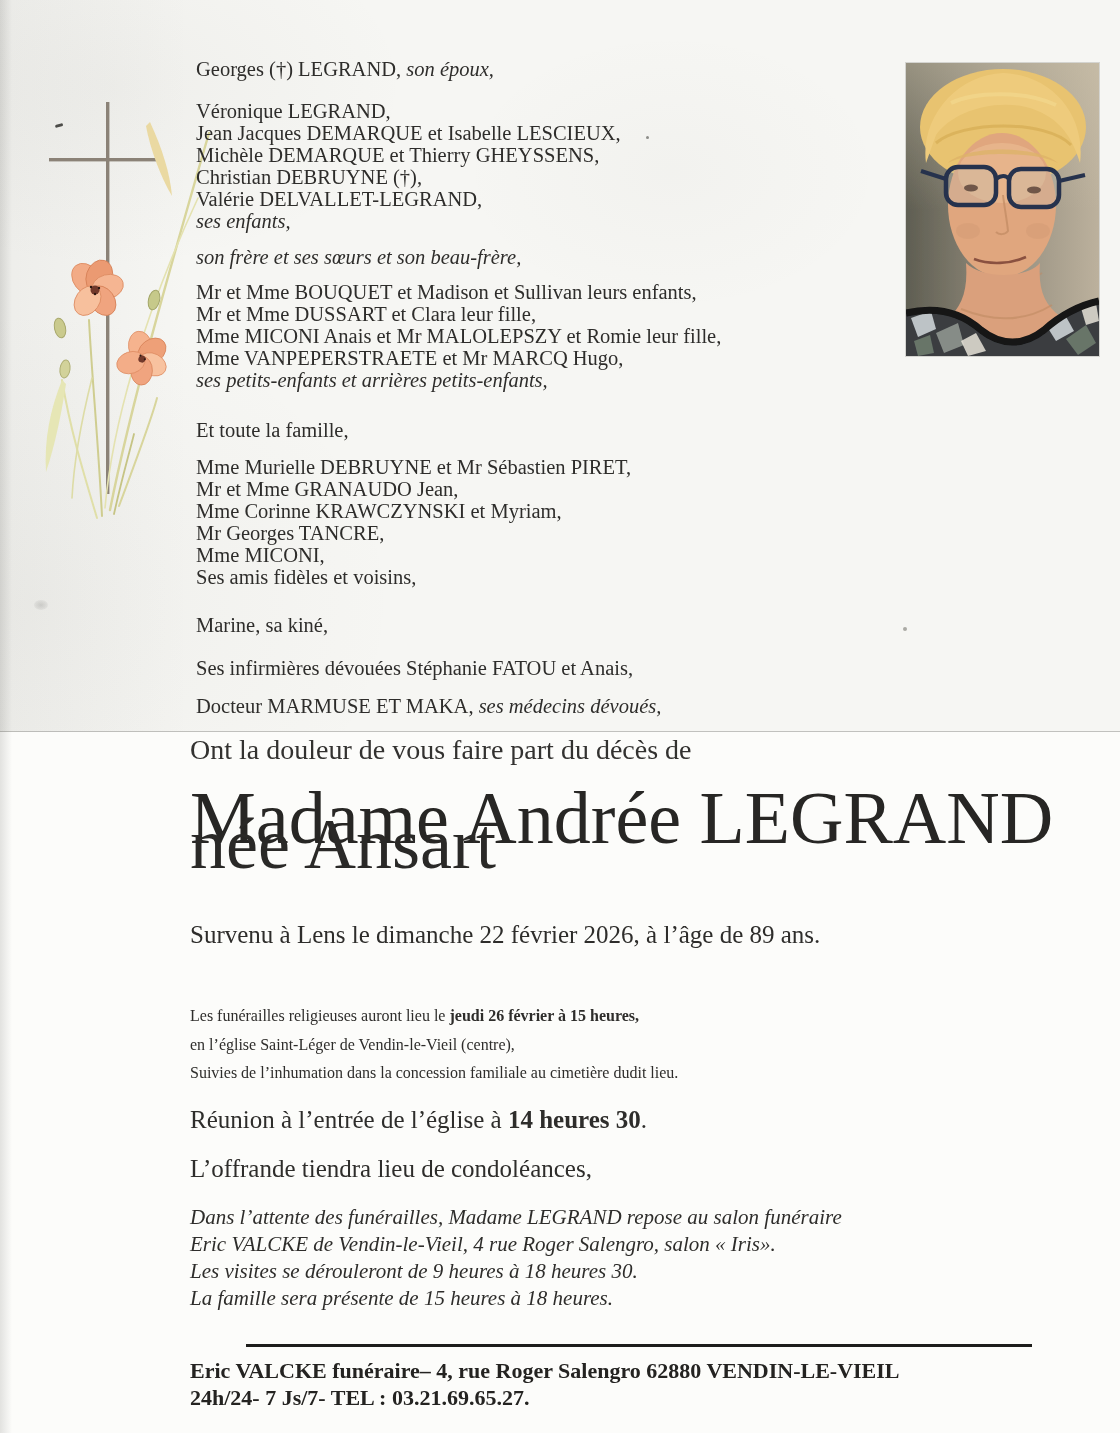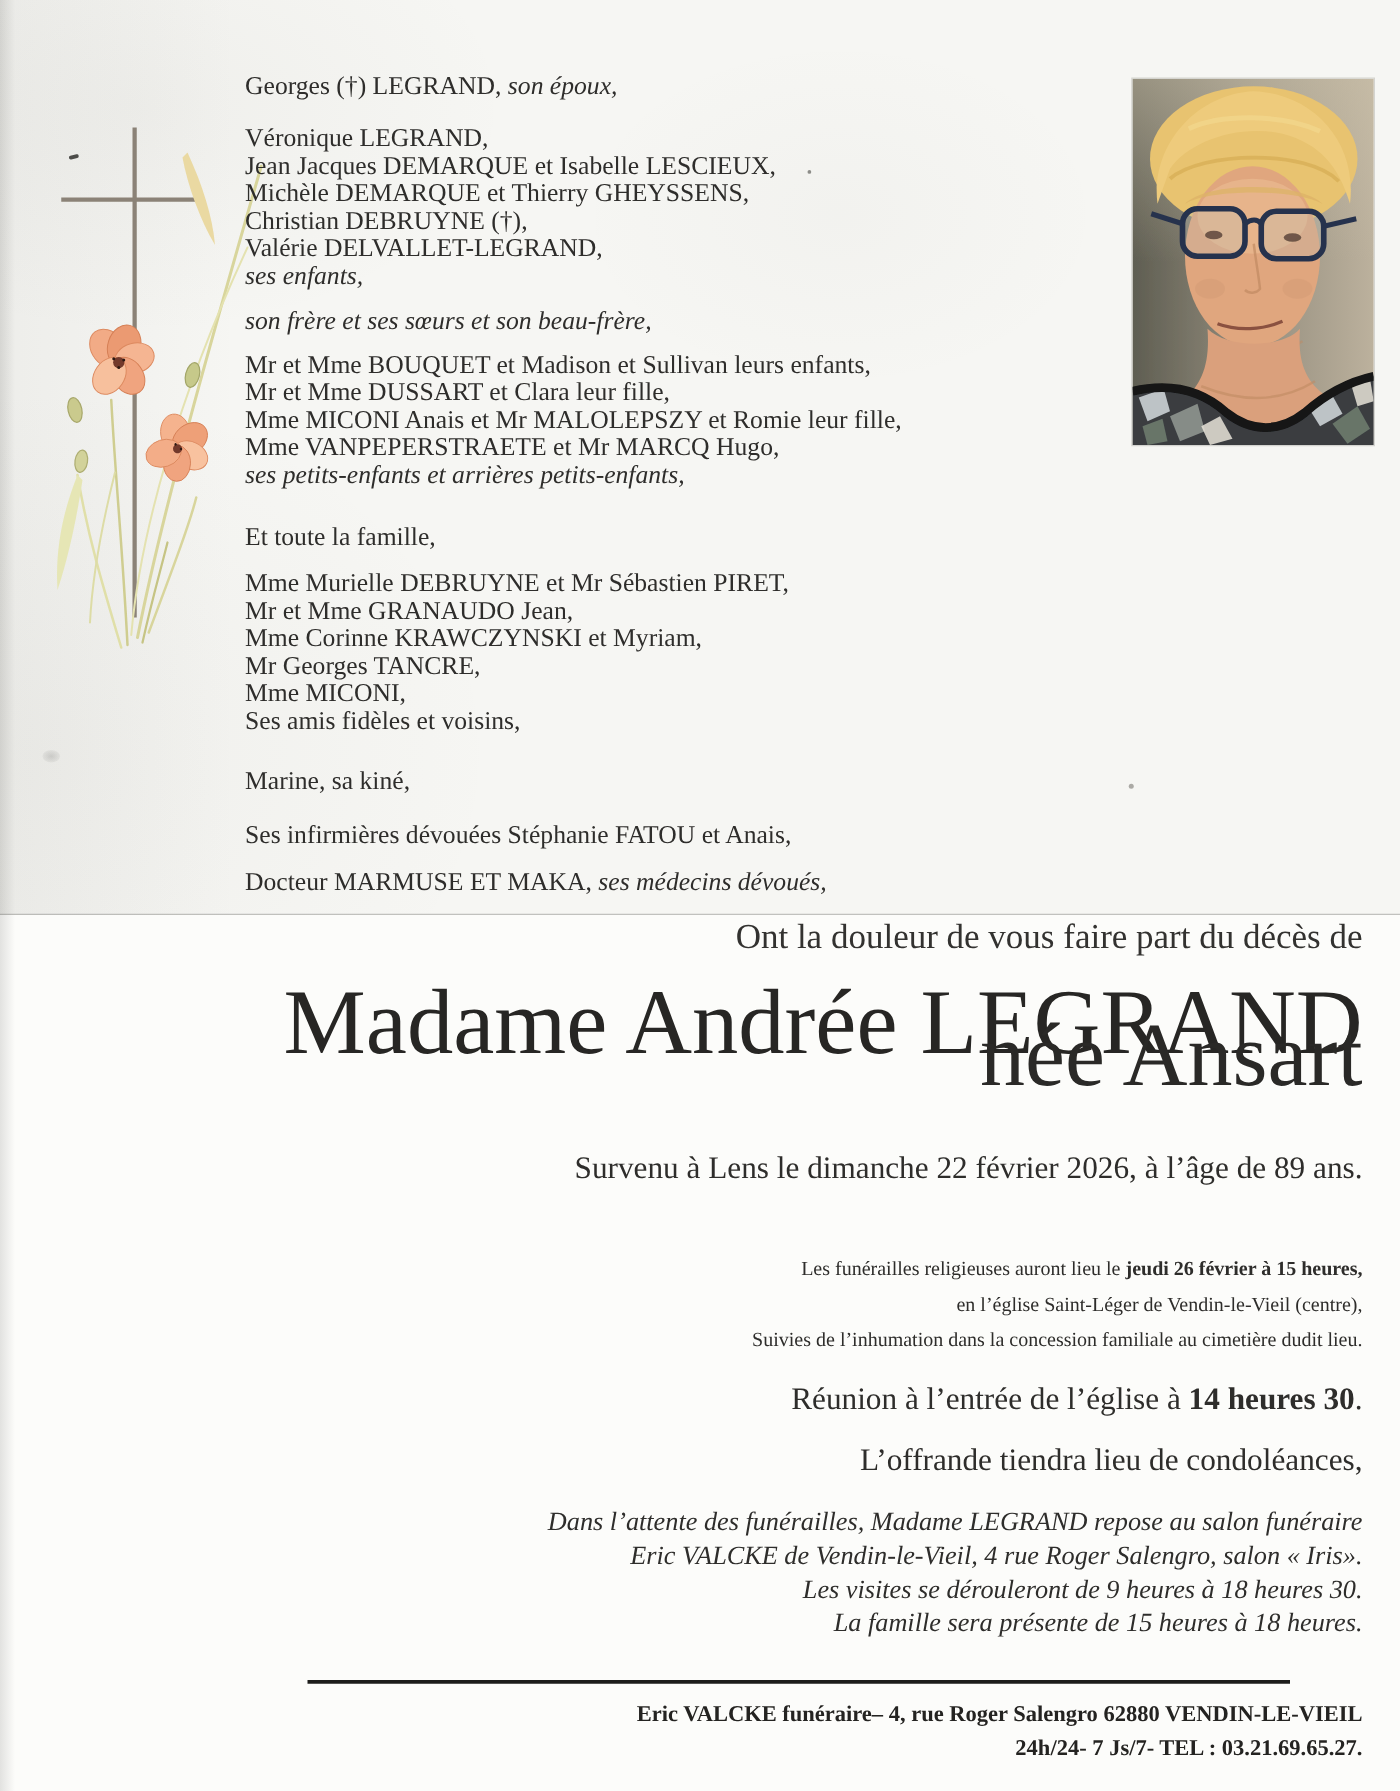--- a/index.html
+++ b/index.html
@@ -22,31 +22,31 @@
 
   .family{position:absolute;left:196px;top:58px;width:700px;font-size:20.5px;line-height:22px;}
   .family .grp{margin:0;}
   .mb20{margin-bottom:20px!important}.mb14{margin-bottom:14px!important}
   .mb28{margin-bottom:28px!important}.mb13{margin-bottom:13px!important}
   .mb15{margin-bottom:15px!important}.mb21{margin-bottom:21px!important}
   .mb26{margin-bottom:26px!important}.mb16{margin-bottom:16px!important}
   .it{font-style:italic;}
   .b{font-weight:bold;}
 
-  .cline{position:absolute;left:190px;width:900px;text-align:right;}
+  .cline{position:absolute;left:190px;width:900px;text-align:left;}
   .intro{top:734px;font-size:28px;line-height:32px;color:#333230;}
   .big-name{top:778px;font-size:74px;line-height:80px;color:#272624;white-space:nowrap;}
   .maiden{top:812px;font-size:72px;line-height:64px;color:#2a2927;}
   .death{top:920px;font-size:25px;line-height:30px;}
   .funeral{top:1002px;font-size:16px;line-height:28.5px;}
   .reunion{top:1105px;font-size:25px;line-height:30px;}
   .offering{top:1154px;font-size:25px;line-height:30px;}
   .repose{top:1204px;font-size:21px;line-height:27px;font-style:italic;}
   .footer-rule{position:absolute;left:246px;top:1344px;width:786px;height:2.5px;background:#1d1d1b;}
-  .footer{top:1358px;font-size:18px;line-height:26.5px;font-weight:bold;color:#242321;}
+  .footer{top:1358px;font-size:22px;line-height:26.5px;font-weight:bold;color:#242321;}
 
   .left-art{position:absolute;left:2px;top:78px;}
   .photo{position:absolute;left:905px;top:62px;border:1px solid rgba(190,190,185,0.6);}
 
   .speck{position:absolute;}
   .speck1{left:55px;top:124px;width:8px;height:2.5px;background:#4c4c49;transform:rotate(-14deg);border-radius:2px;}
   .speck2{left:646px;top:136px;width:3px;height:3px;background:#8d8d89;border-radius:50%;}
   .speck3{left:903px;top:627px;width:4px;height:4px;background:#abaaa5;border-radius:50%;}
   .smudge{left:34px;top:600px;width:14px;height:10px;border-radius:50%;
     background:radial-gradient(rgba(60,60,58,0.18), rgba(60,60,58,0));}

